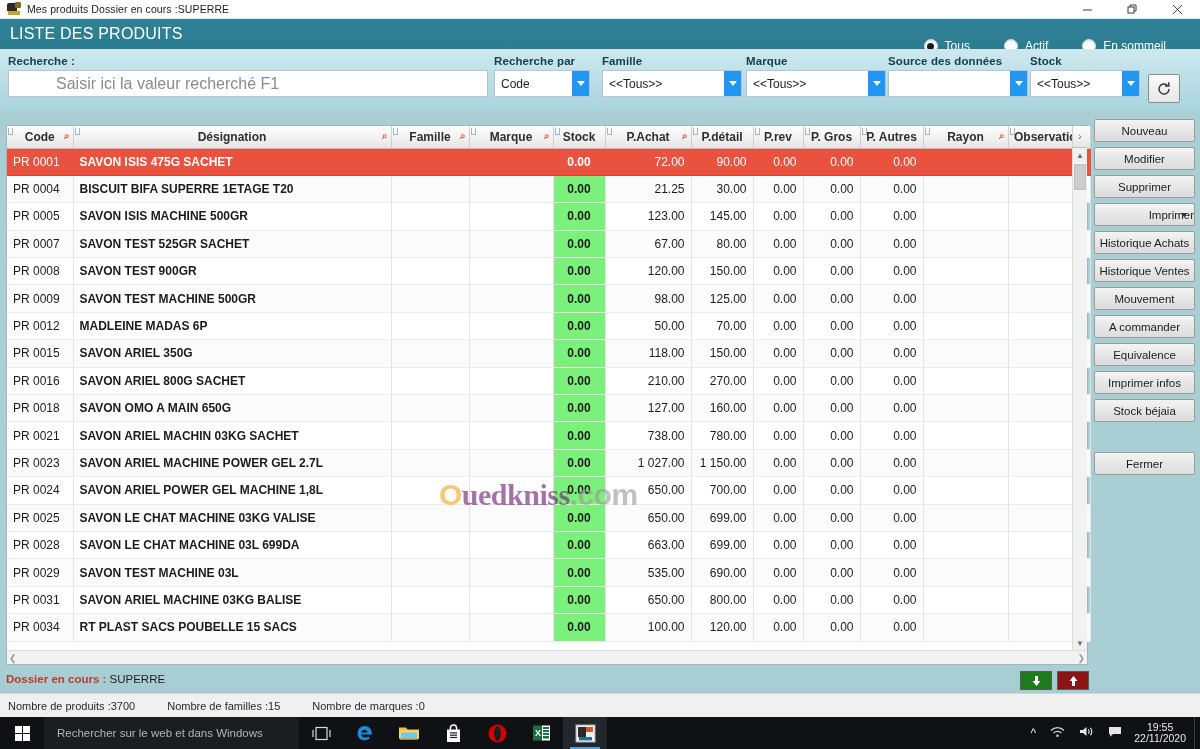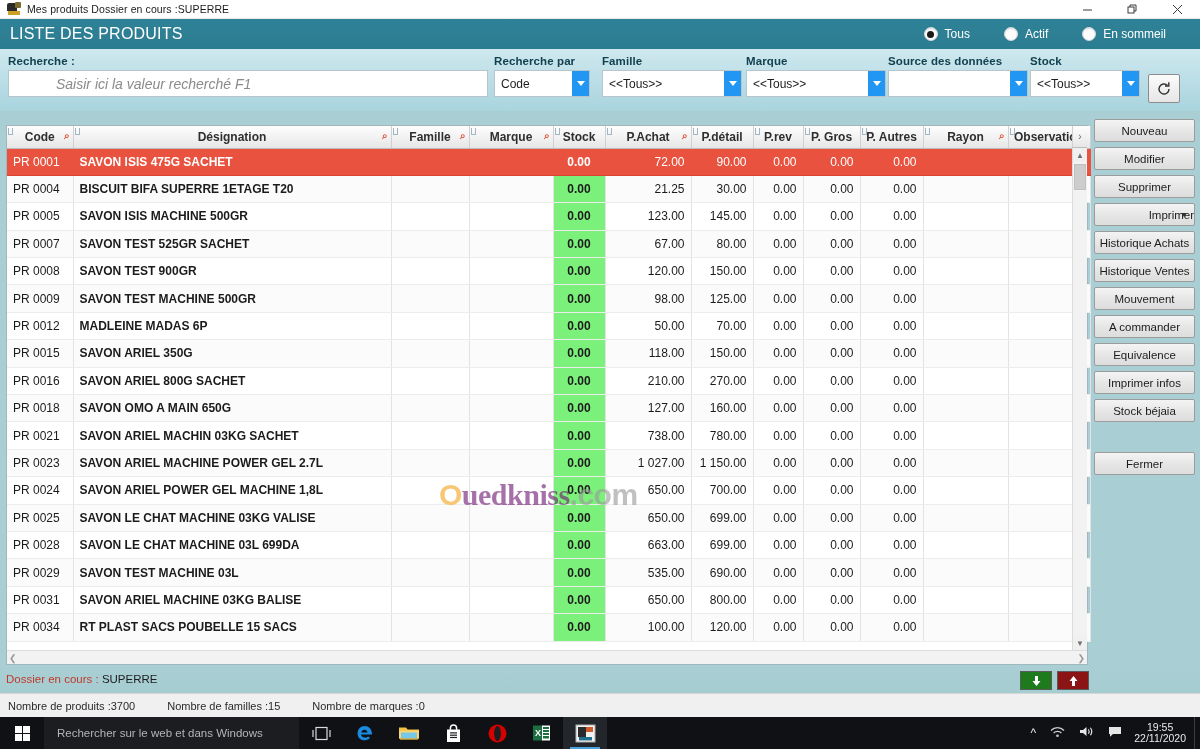--- a/index.html
+++ b/index.html
@@ -38,21 +38,21 @@
   
   .appheader {
     height: 30px;
     background: linear-gradient(180deg,#2e8196 0%,#2e7f94 55%,#2a7c90 100%);
     display: flex; align-items: center; position: relative;
   }
   .appheader .htitle {
     color: #ffffff; font-size: 16px; font-weight: 400;
     padding-left: 10px; letter-spacing: .2px;
   }
-  .radios { position:absolute; right: 0px; top:0; height:30px;
+  .radios { position:absolute; right: 0px; top:12px; height:30px;
     display:flex; align-items:center; gap: 0px; }
   .radio { display:flex; align-items:center; gap:7px; margin-right: 34px; }
   .radio .dot {
     width: 14px; height:14px; border-radius:50%;
     background:#fdfdfd; border:1px solid #cfd6d8;
     display:flex; align-items:center; justify-content:center;
     box-shadow: inset 0 1px 1px rgba(0,0,0,.12);
   }
   .radio.sel .dot:after {
     content:""; width:7px; height:7px; border-radius:50%; background:#1a1a1a;
@@ -68,21 +68,21 @@
   .fgroup { position: absolute; }
   .flabel {
     font-size: 11.5px; color: #12424f; font-weight: bold; margin-bottom: 3px;
     display:block; letter-spacing:.1px;
   }
   .finput {
     height: 27px; background:#fff; border:1px solid #b8c6cb;
     display:flex; align-items:center; padding: 0 6px;
     font-size: 12px; color:#2b2b2b;
   }
-  .finput.ph { color:#8b8b8b; font-style: italic; font-size:14px;padding-left:47px; }
+  .finput.ph { color:#8b8b8b; font-size:16px;padding-left:47px; }
   .fselect {
     height:27px; background:#fff; border:1px solid #b8c6cb;
     display:flex; align-items:center; position:relative;
     font-size: 12px; color:#1d1d1d; padding-left:6px;
   }
   .fselect .arrow {
     position:absolute; right:0px; top:0px; bottom:0px; width:17px;
     background:#2196f3; display:flex; align-items:center; justify-content:center;
   }
   .fselect .arrow:after{
@@ -195,21 +195,21 @@
   .abtn.gap { margin-top: 30px; }
 
   
   .dossierbar {
     position:absolute; left:0; right:0; top:668px; height:25px;
     background: linear-gradient(180deg,#a9cfd4 0%,#a4ccd1 100%);
   }
   .dossierbar .txt {
     position:absolute; left:6px; top:5px; font-size:11.5px;
   }
-  .dossierbar .k { color:#c0392b; font-weight:normal;margin-top:32px; }
+  .dossierbar .k { color:#c0392b; font-weight:bold;margin-top:32px; }
   .dossierbar .v { color:#1d1d1d; }
   .movebtns { position:absolute; left:1020px; top:3px; display:flex; gap:5px; }
   .movebtn { width:32px; height:19px; border:1px solid #5a5a5a;
     display:flex; align-items:center; justify-content:center; }
   .movebtn.down { background:#1d7a1d; }
   .movebtn.up { background:#8b1515; }
 
   .countbar {
     position:absolute; left:0; right:0; top:693px; height:24px;
     background:#f0f0f0; border-top:1px solid #d6d6d6;

